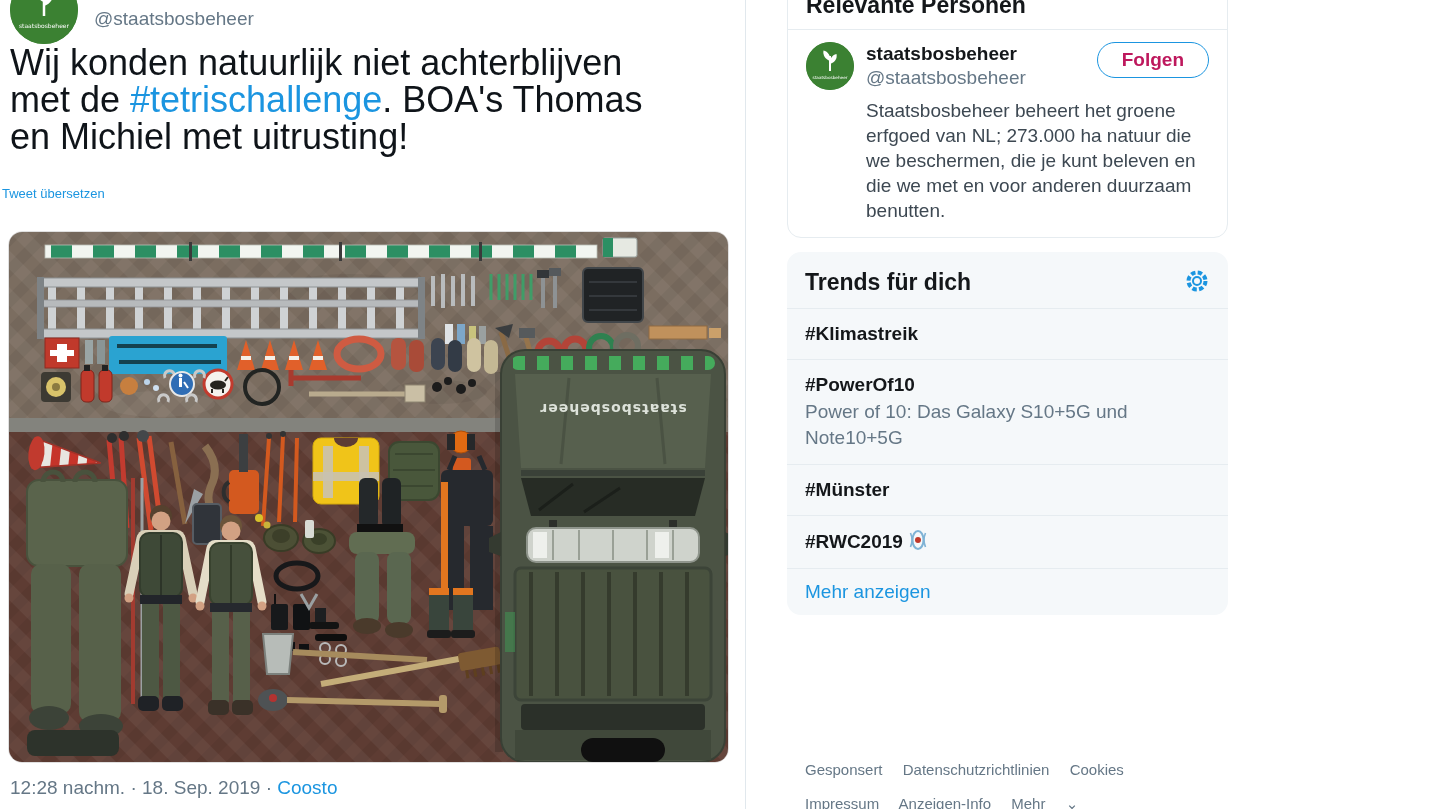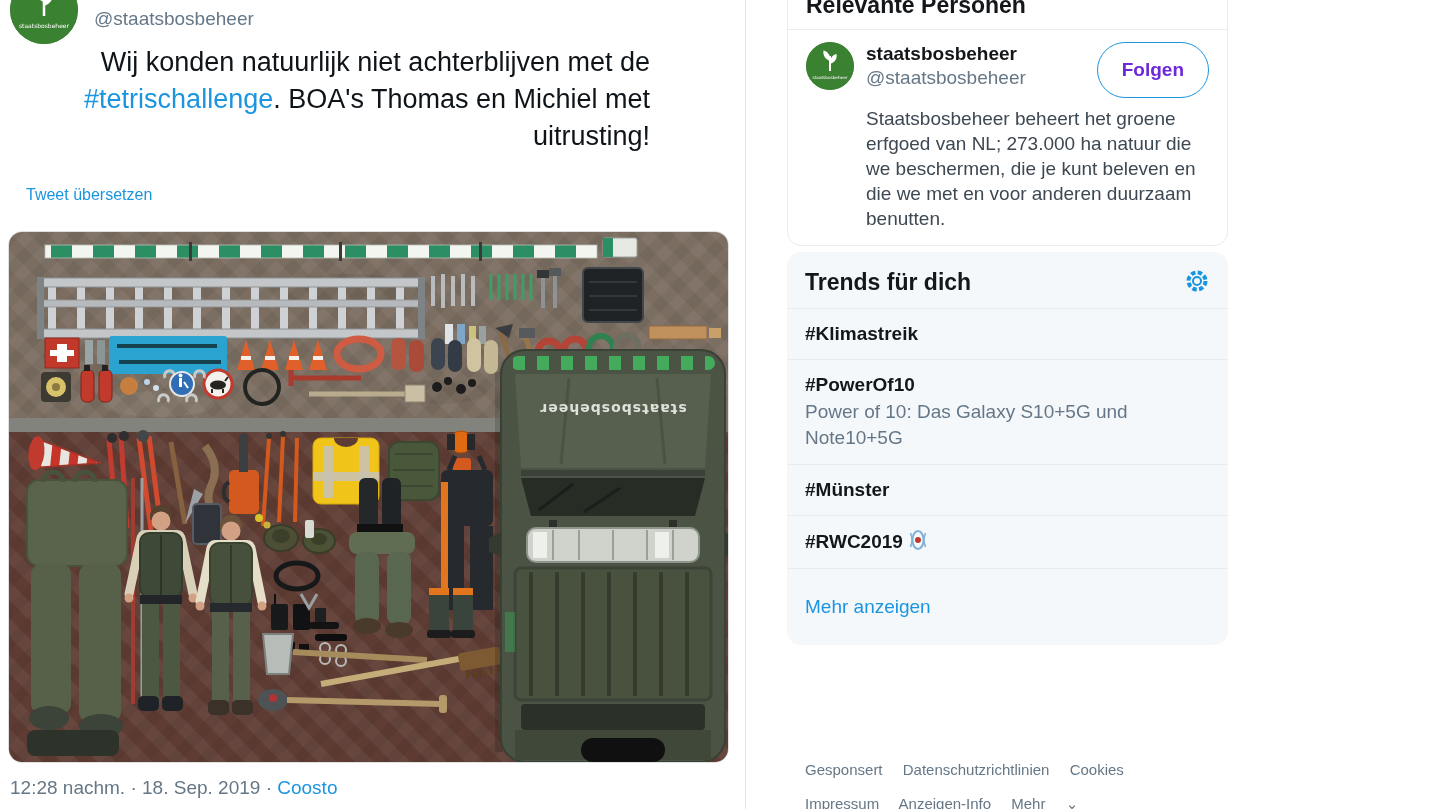--- a/index.html
+++ b/index.html
@@ -8,52 +8,52 @@
     background:#ffffff;font-family:"Liberation Sans",sans-serif;
     -webkit-font-smoothing:antialiased;
   }
   .abs{position:absolute;}
   a,.link{color:#1b95e0;text-decoration:none;cursor:pointer;}
   
   .col-divider{left:745px;top:0;width:1px;height:809px;background:#e1e8ed;}
   .tweet-avatar{left:10px;top:-24px;width:68px;height:68px;border-radius:50%;
     background:#3b8132;overflow:hidden;}
   .tweet-handle{left:94px;top:8px;font-size:19px;color:#657786;}
-  .tweet-text{left:10px;top:44px;width:640px;font-size:27px;line-height:37px;color:#0f1419;text-align:right;}
-  .tweet-translate{left:26px;top:186px;font-size:16px;}
+  .tweet-text{left:10px;top:44px;width:640px;font-size:36px;line-height:37px;color:#0f1419;}
+  .tweet-translate{left:2px;top:186px;font-size:13px;}
   .tweet-photo{left:8px;top:231px;width:719px;height:530px;border-radius:14px;
     overflow:hidden;border:1px solid rgba(0,0,0,0.12);cursor:pointer;}
   .tweet-meta{left:10px;top:777px;font-size:19px;color:#657786;}
   
   .card{position:absolute;left:787px;width:441px;border-radius:14px;box-sizing:border-box;}
   .card.who{top:-40px;background:#fff;border:1px solid #e6ecf0;}
   .who-header{padding:30px 18px 10px;border-bottom:1px solid #e6ecf0;}
   .card-title{font-size:23px;font-weight:bold;color:#14171a;line-height:28px;}
   .who-body{padding:12px 18px 8px;}
   .who-row{display:flex;align-items:flex-start;}
   .who-avatar{width:48px;height:48px;border-radius:50%;background:#3b8132;
     overflow:hidden;flex:0 0 48px;cursor:pointer;position:relative;}
   .who-names{margin-left:12px;flex:1;}
   .who-name{font-size:19px;font-weight:bold;color:#14171a;line-height:24px;}
   .who-handle{font-size:19px;color:#657786;line-height:24px;}
-  .follow-btn{flex:0 0 auto;border:1px solid #1b95e0;color:#6d28d9;background:#fff;
-    font-size:19px;font-weight:bold;border-radius:100px;padding:16px 24px;cursor:pointer;
+  .follow-btn{flex:0 0 auto;border:1px solid #1b95e0;color:#be185d;background:#fff;
+    font-size:19px;font-weight:bold;border-radius:100px;padding:6px 24px;cursor:pointer;
     font-family:"Liberation Sans",sans-serif;}
   .who-bio{margin:8px 0 6px 60px;width:345px;font-size:19px;line-height:25px;color:#3d4852;}
   .card.trends{top:252px;background:#f5f8fa;}
   .trends-header{display:flex;align-items:flex-start;justify-content:space-between;
     padding:16px 18px 12px;}
   .gear{width:26px;height:26px;cursor:pointer;}
   .trend{border-top:1px solid #e6ecf0;padding:13px 18px;cursor:pointer;}
   .trend-tag{font-size:19px;font-weight:bold;color:#14171a;line-height:24px;}
   .trend-desc{margin-top:2px;width:350px;font-size:19px;line-height:26px;color:#657786;}
   .trend-sponsor{margin-top:10px;font-size:15px;color:#657786;display:flex;align-items:center;}
   .promoted-icon{display:inline-flex;align-items:center;justify-content:center;
     width:16px;height:16px;background:#657786;border-radius:3px;margin-right:8px;}
-  .show-more{border-top:1px solid #e6ecf0;padding:27px 18px;font-size:19px;}
+  .show-more{border-top:1px solid #e6ecf0;padding:12px 18px;font-size:19px;}
   .trend-emoji{display:inline-block;vertical-align:-3px;margin-left:5px;}
   
   .sb-footer{left:805px;top:760px;width:420px;font-size:15px;color:#657786;line-height:20px;}
   .sb-footer .row{margin-bottom:14px;}
   .sb-footer span{margin-right:16px;cursor:pointer;}
   svg text{font-family:"DejaVu Sans","Liberation Sans",sans-serif;}
   .avatar-art{display:block;}
 </style>
 </head>
 <body>

